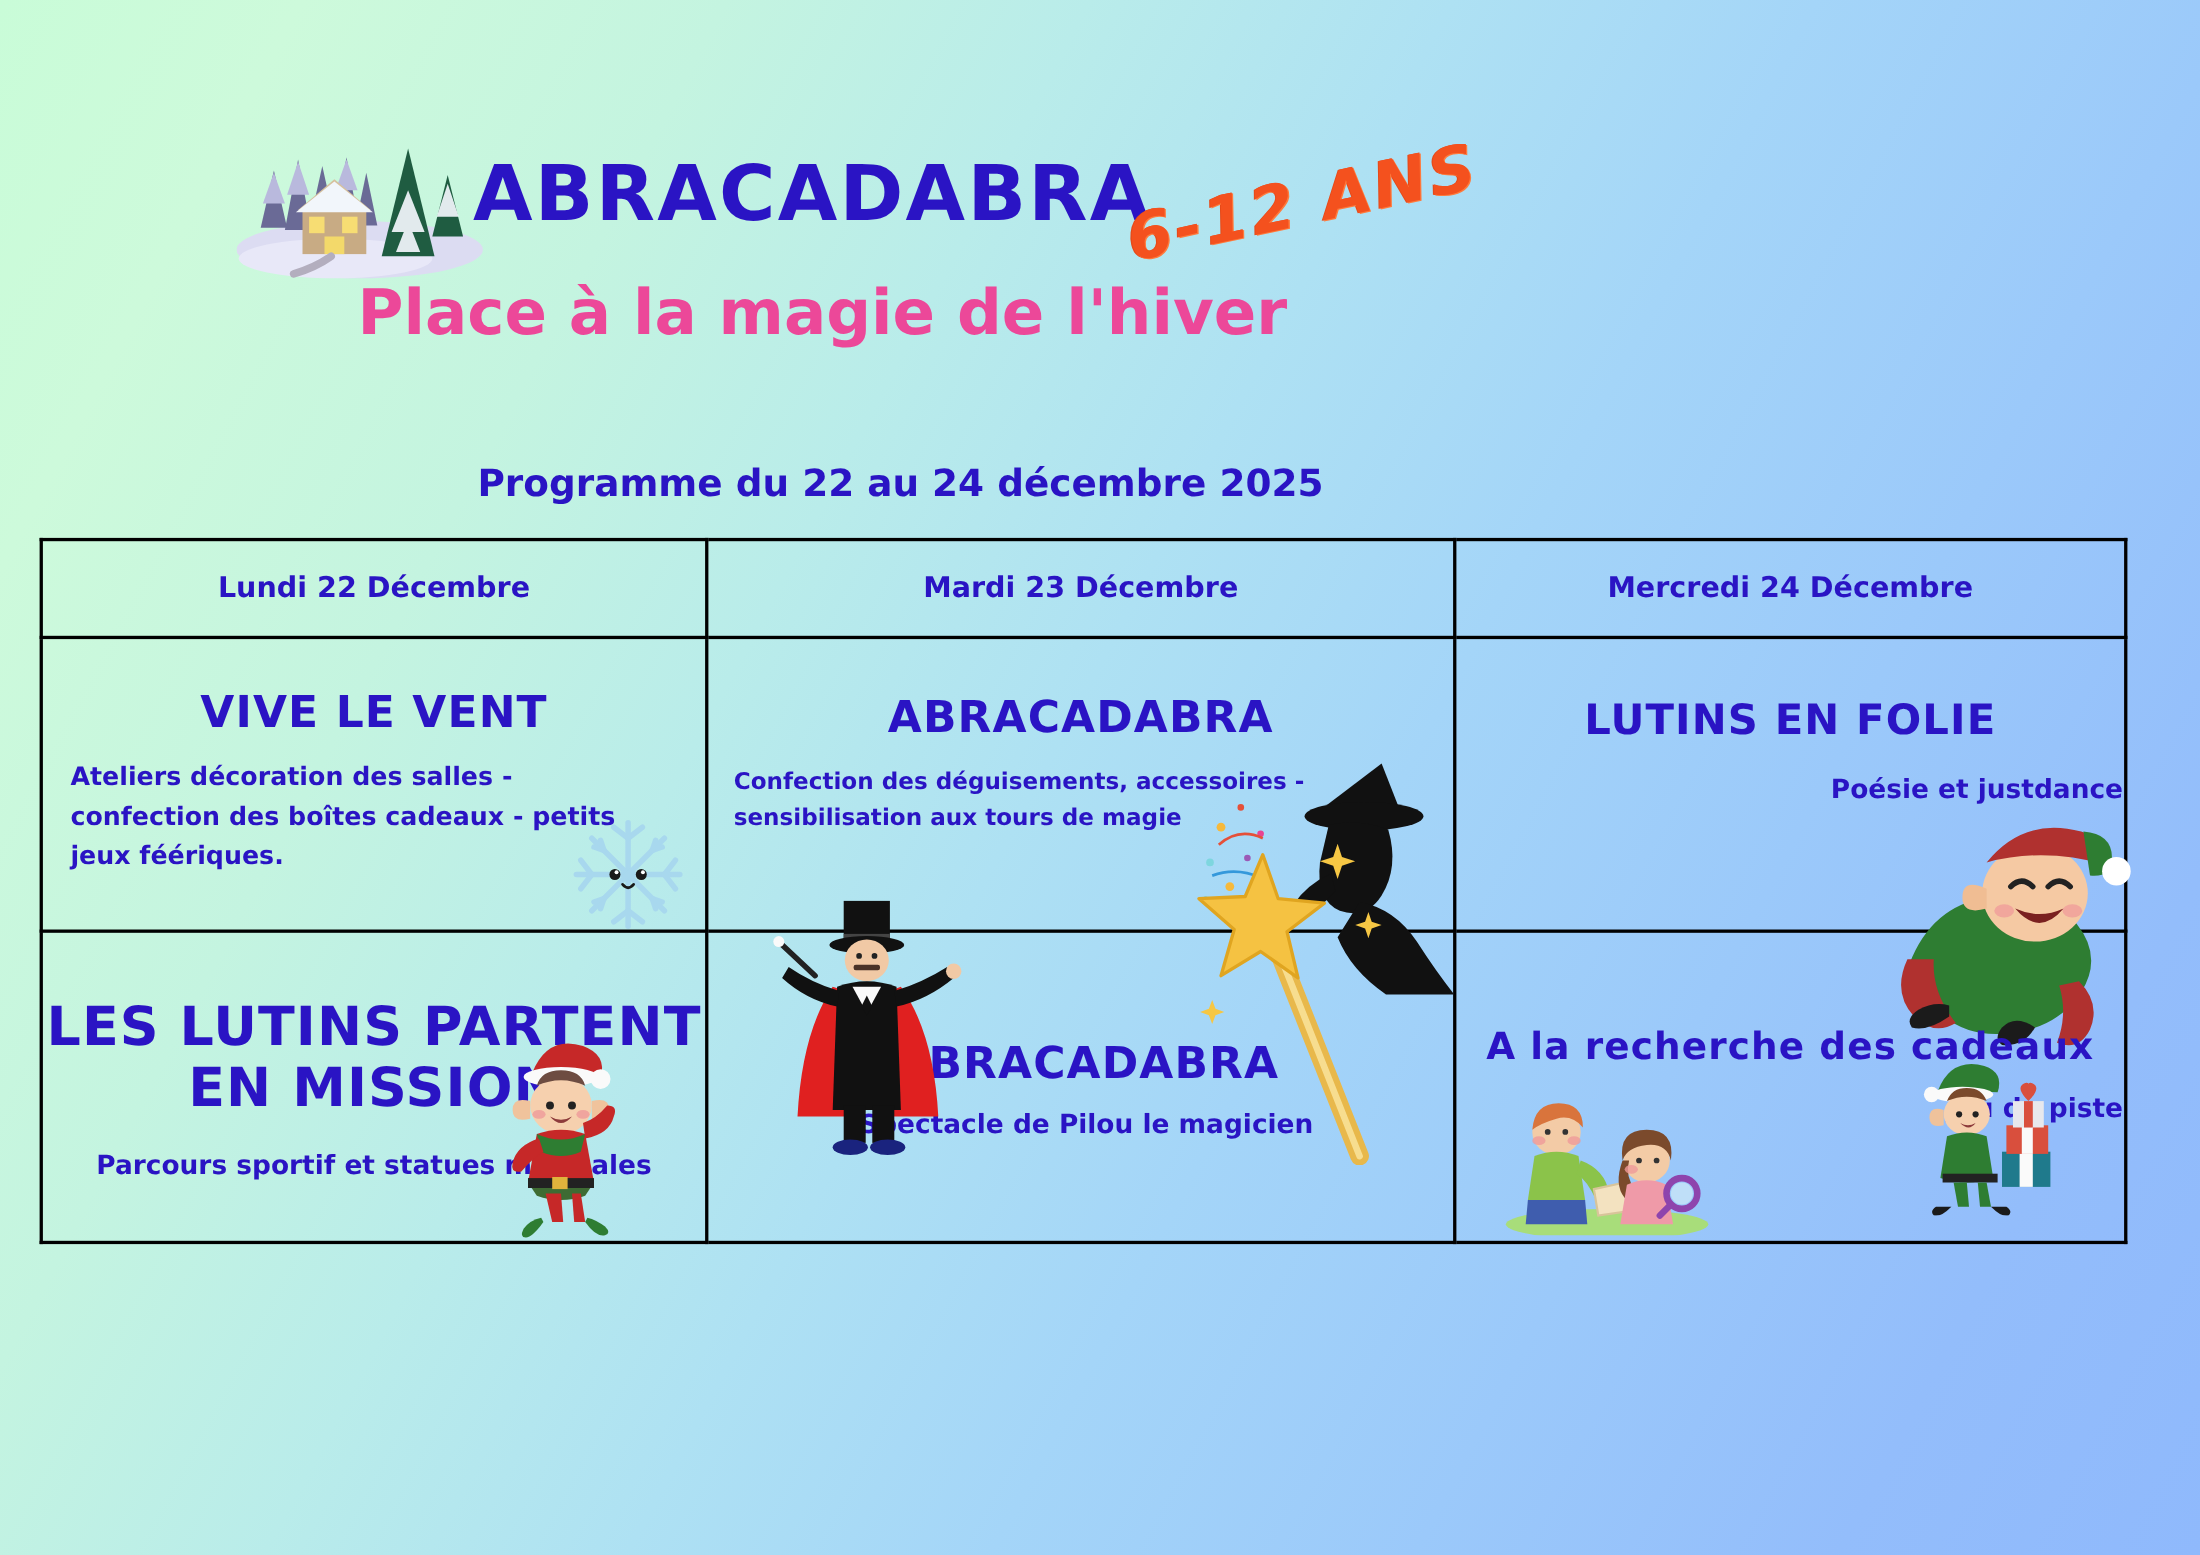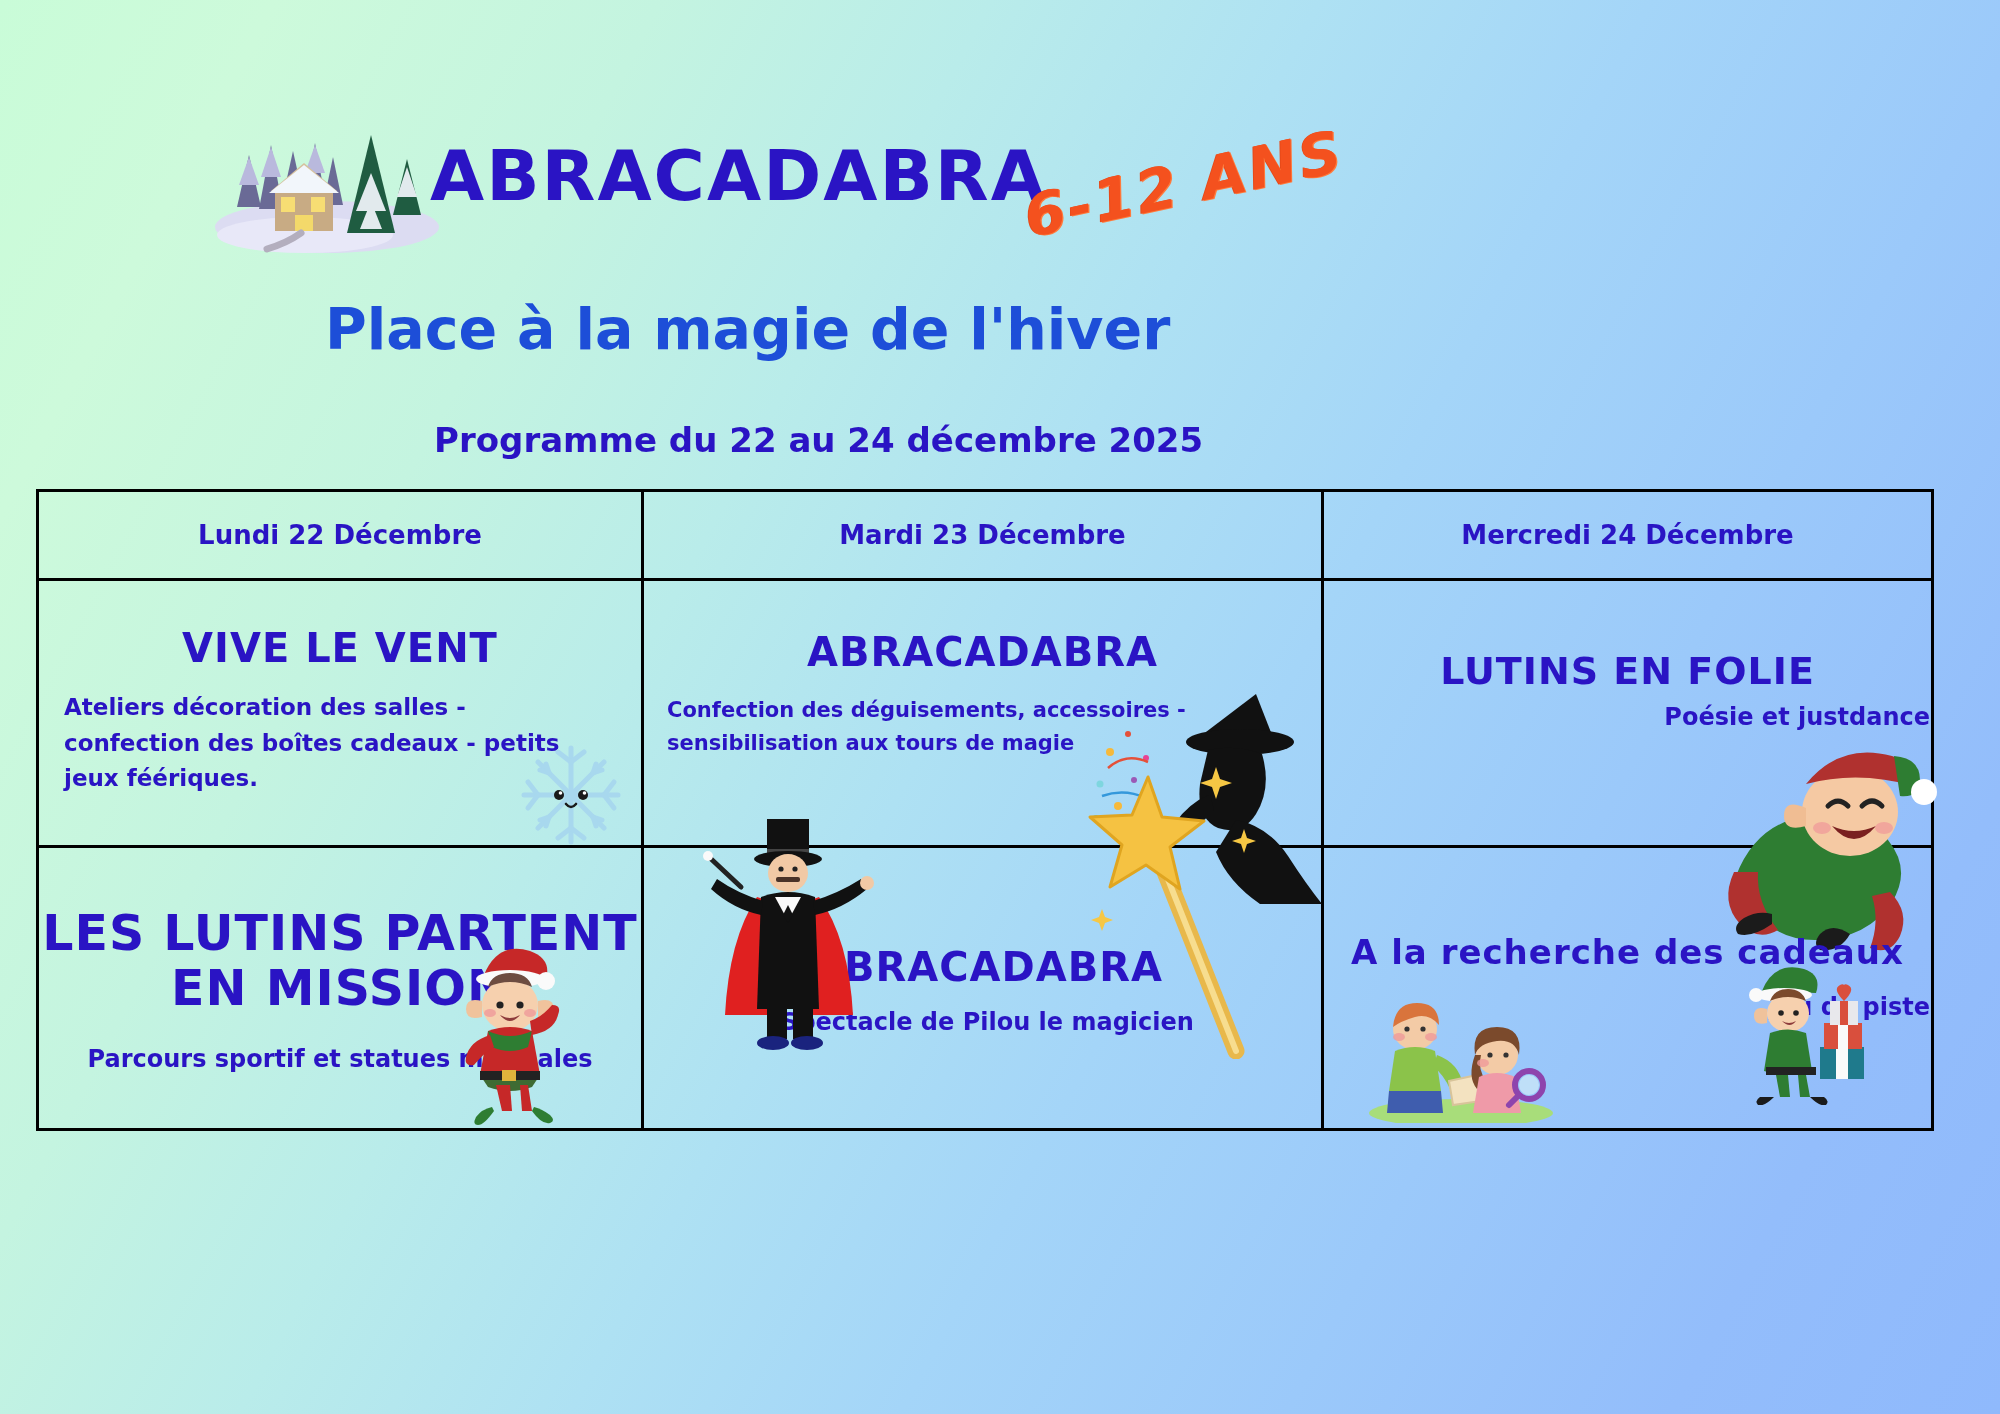--- a/index.html
+++ b/index.html
@@ -67,23 +67,22 @@
     white-space: nowrap;
   }
 
   .title-sub {
     position: absolute;
     left: 325px;
     top: 252px;
     font-family: "DejaVu Sans", "Liberation Sans", sans-serif;
     font-size: 57px;
     font-weight: 700;
-    color: #1d4ed8;
+    color: #ec4899;
     white-space: nowrap;
-    margin-top: 44px;
   }
 
   .title-dates {
     position: absolute;
     left: 434px;
     top: 420px;
     font-family: "DejaVu Sans", "Liberation Sans", sans-serif;
     font-size: 34px;
     font-weight: 700;
     color: #2a14c4;
@@ -147,21 +146,21 @@
     line-height: 1.55;
   }
 
   
   .c11-title { position:absolute; left:0; right:0; top:44px; font-size: 40px; }
   .c11-desc  { position:absolute; left:24px; width: 530px; top:108px; font-size: 23px; text-align:left;}
 
   .c12-title { position:absolute; left:0; right:0; top:48px; font-size: 40px; }
   .c12-desc  { position:absolute; left:22px; width: 620px; top:112px; font-size: 21px; text-align:left;}
 
-  .c13-title { position:absolute; left:0; right:0; top:68px; font-size: 38px; }
+  .c13-title { position:absolute; left:0; right:0; top:51px; font-size: 38px; }
   .c13-desc  { position:absolute; left:0; right:0; top:117px; font-size: 24px; text-align:right;}
 
   .c21-title { position:absolute; left:0; right:0; top:58px; font-size: 49px; }
   .c21-desc  { position:absolute; left:0; right:0; top:192px; font-size: 24px; text-align:center;}
 
   .c22-title { position:absolute; left:130px; right:120px; top:96px; font-size: 40px; }
   .c22-desc  { position:absolute; left:130px; right:120px; top:155px; font-size: 24px; text-align:center;}
 
   .c23-title { position:absolute; left:0; right:0; top:84px; font-size: 34px; }
   .c23-desc  { position:absolute; left:0; right:0; top:140px; font-size: 24px; text-align:right;}

